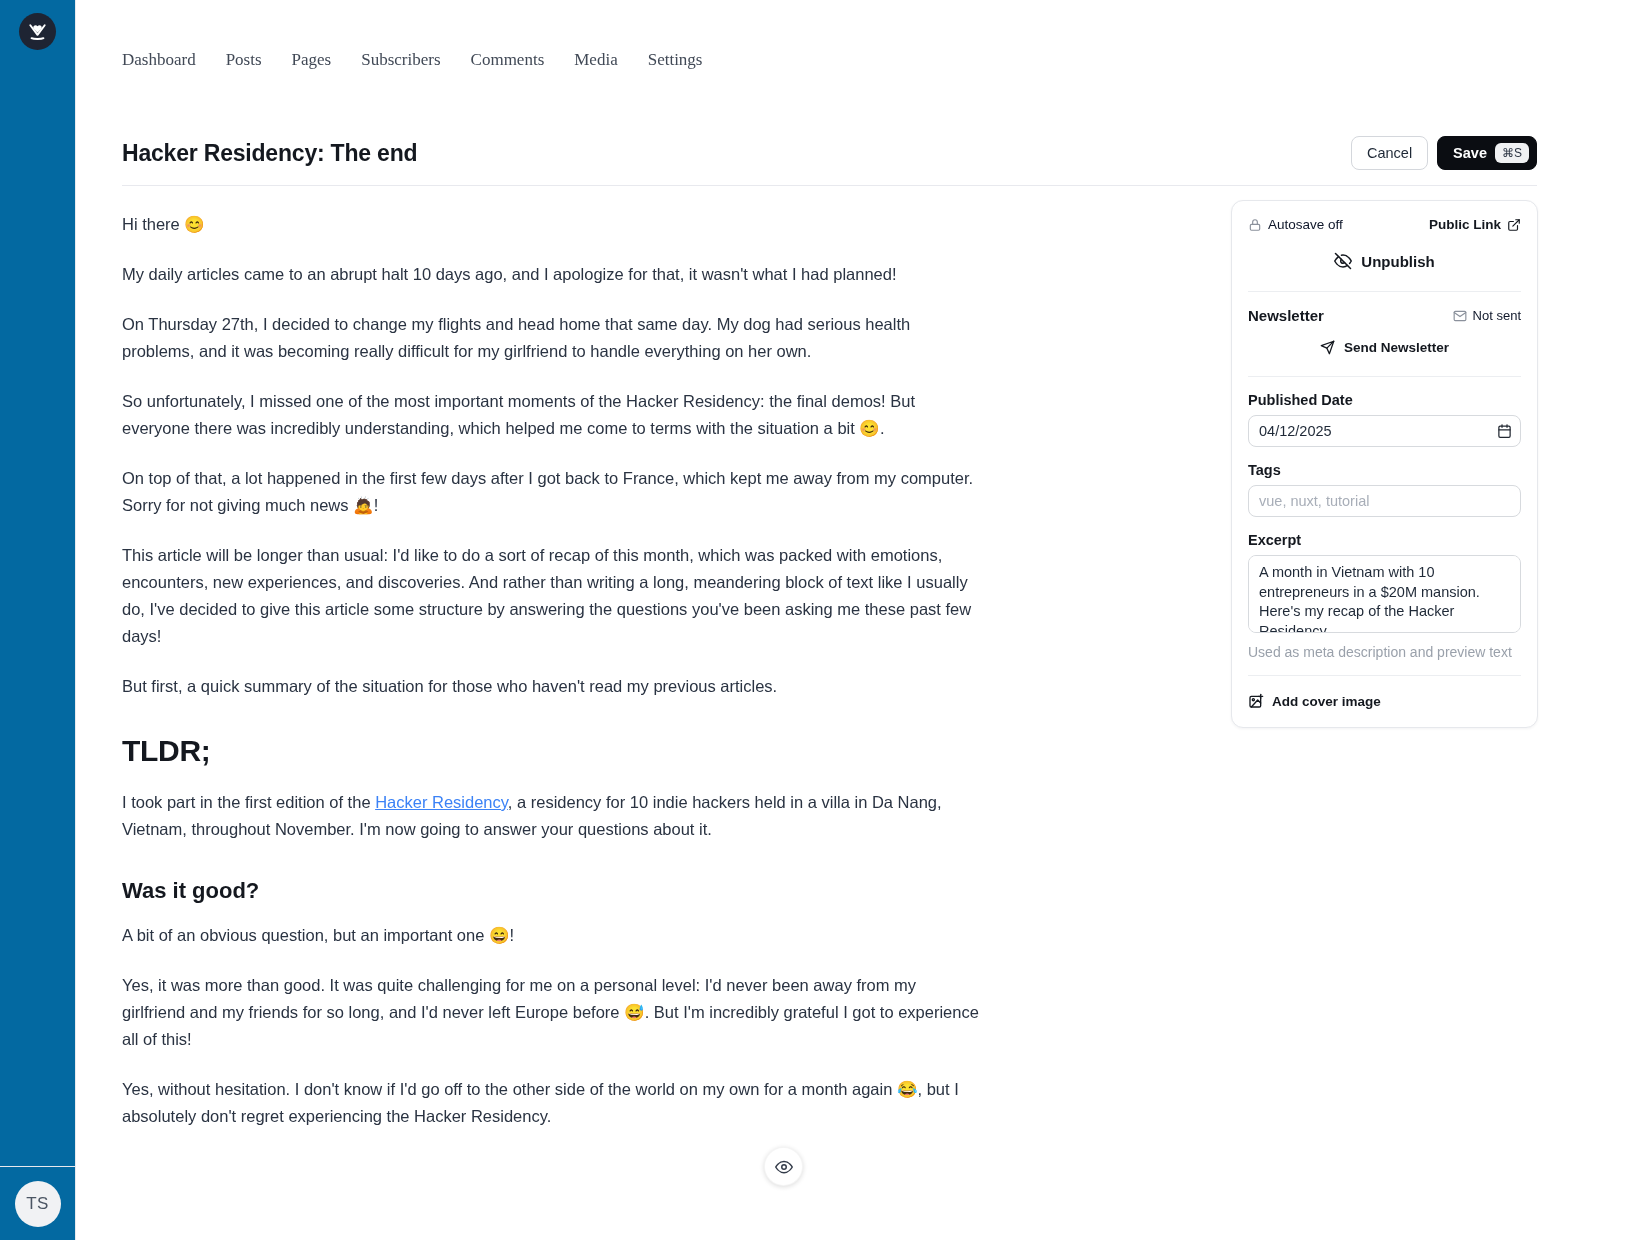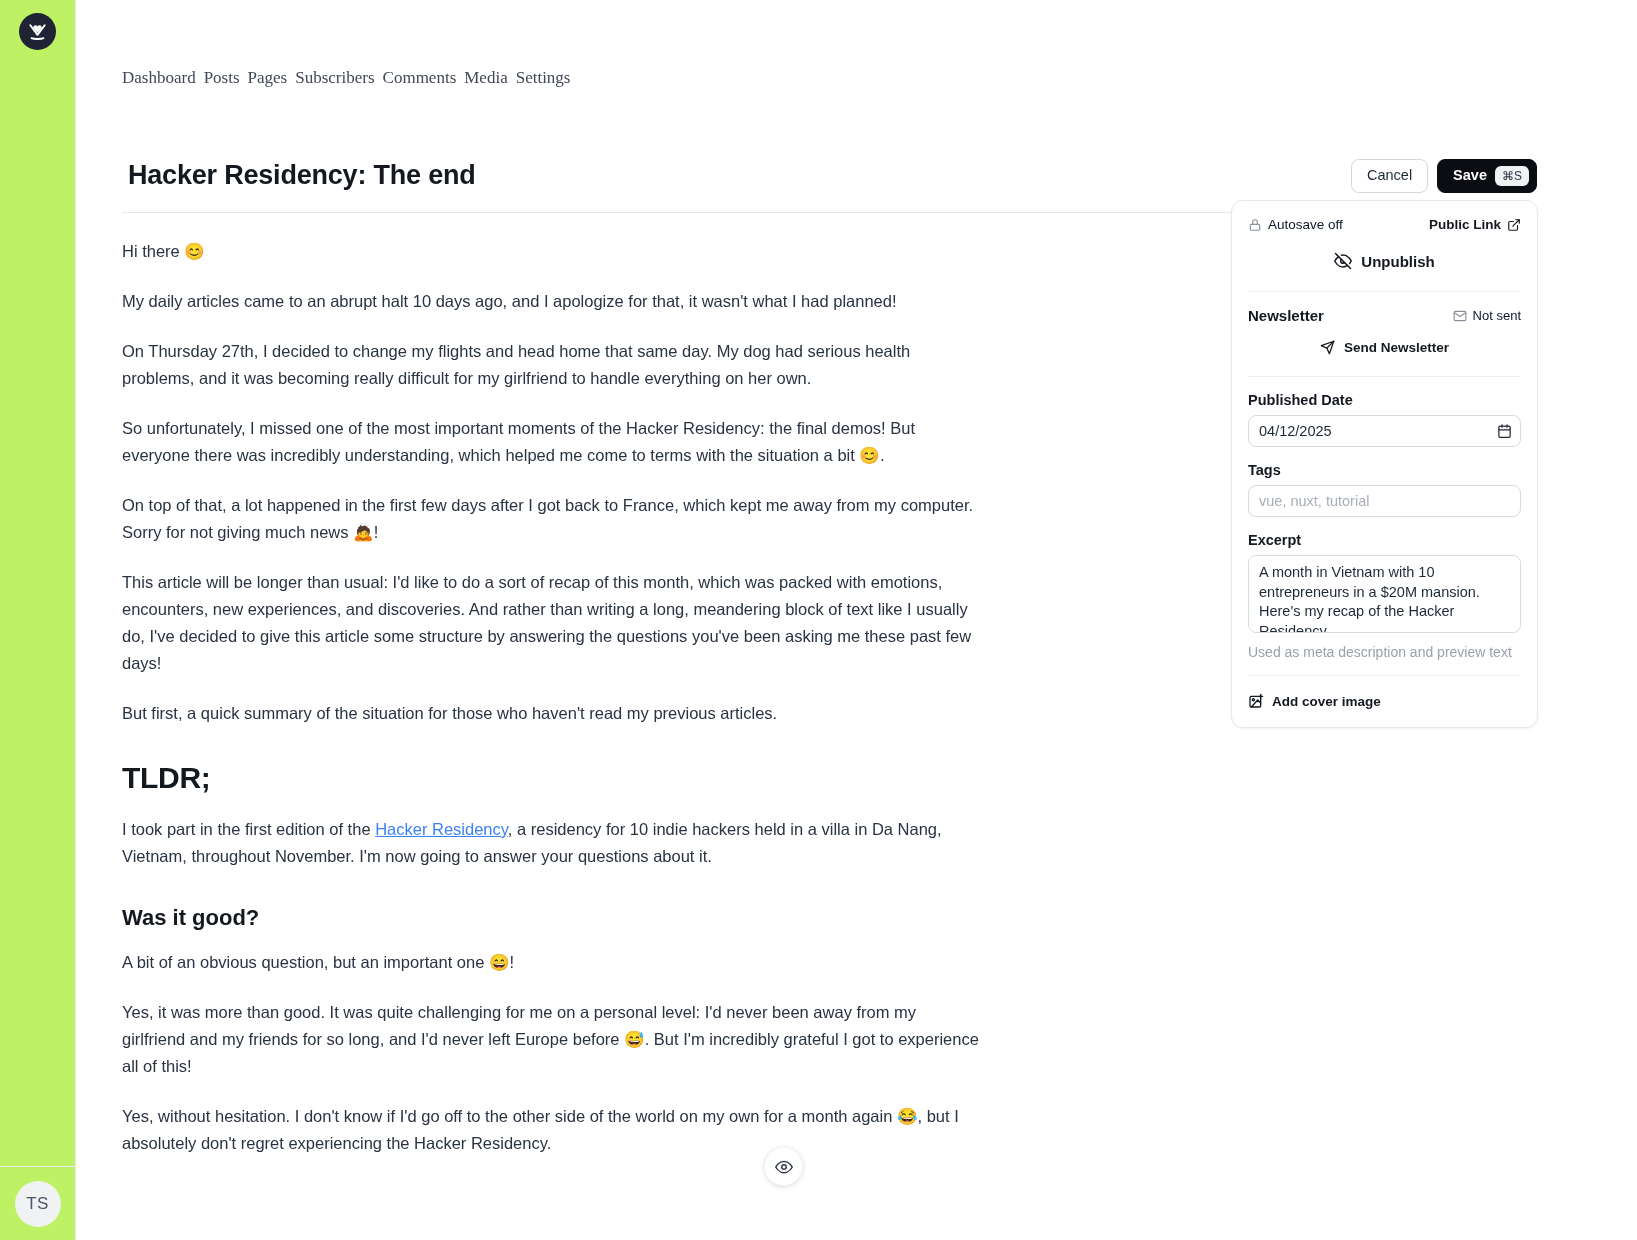--- a/index.html
+++ b/index.html
@@ -6,21 +6,21 @@
   html,body { margin:0; padding:0; }
   body {
     width:1637px; height:1240px; position:relative; overflow:hidden;
     background:#ffffff; color:#2a3342;
     font-family:"Liberation Sans", sans-serif;
   }
 
   
   .rail {
     position:absolute; left:0; top:0; width:76px; height:1240px;
-    background:#bef264; border-right:1px solid #e8e9ee;
+    background:#0369a1; border-right:1px solid #e8e9ee;
   }
   .logo {
     position:absolute; top:13px; left:19px; width:37px; height:37px;
     border-radius:50%; background:#1e2433; display:flex; align-items:center; justify-content:center;
     cursor:pointer;
   }
   .rail-bottom {
     position:absolute; bottom:0; left:0; width:100%; height:74px;
     border-top:1px solid #e8e9ee; display:flex; align-items:center; justify-content:center;
   }
@@ -28,30 +28,30 @@
     width:46px; height:46px; border-radius:50%; background:#f1f2f4;
     color:#4b5563; font-size:17px; letter-spacing:.5px;
     display:flex; align-items:center; justify-content:center; cursor:pointer;
   }
 
   
   .main { position:absolute; left:76px; top:0; width:1561px; }
   .content { margin-left:46px; width:1415px; }
 
   .topnav {
-    margin-top:68px; display:flex; gap:8px;
+    margin-top:50px; display:flex; gap:30px;
     font-family:"Liberation Serif", serif; font-size:17px; color:#414956;
   }
   .topnav a { color:#414956; text-decoration:none; cursor:pointer; }
 
   .header-row {
     margin-top:66px; display:flex; align-items:center; justify-content:space-between;
   }
   .page-title {
-    margin:6px; font-size:27px; font-weight:700; color:#14181f; letter-spacing:-.2px;
+    margin:0; font-size:23px; font-weight:700; color:#14181f; letter-spacing:-.2px;
   }
   .header-actions { display:flex; gap:9px; }
   .btn {
     font-family:"Liberation Sans", sans-serif;
     display:inline-flex; align-items:center; gap:8px;
     font-size:14.5px; border-radius:8px; padding:7px 15px; cursor:pointer; line-height:1;
   }
   .btn-cancel { background:#fff; border:1px solid #d4d7dc; color:#1f2937; }
   .btn-save { background:#0b0d12; border:1px solid #0b0d12; color:#fff; font-weight:600; padding:6px 7px 6px 15px; }
   .kbd {

